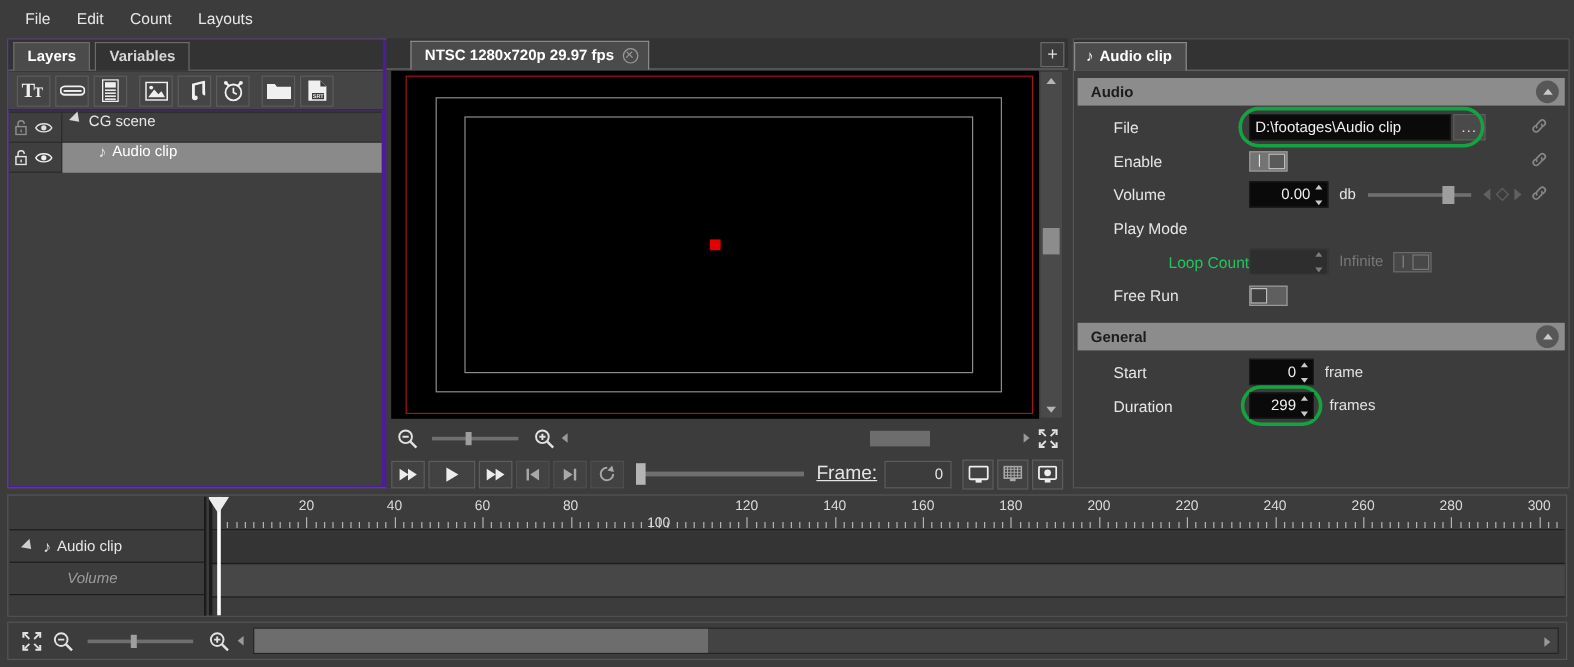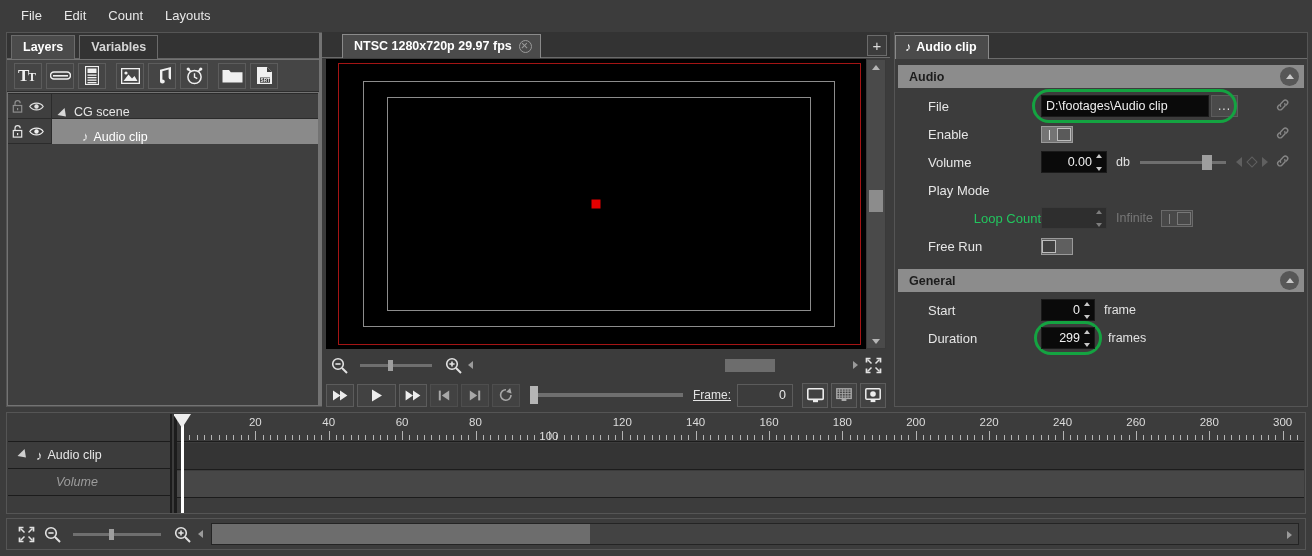--- a/index.html
+++ b/index.html
@@ -20,21 +20,21 @@
     background: #3c3c3c; display: flex; align-items: center; padding-left: 10px;
   }
   .menu-item {
     font-size: 13px; color: #e8e8e8; padding: 4px 11px; cursor: default;
     white-space: nowrap;
   }
 
   
   #left-panel {
     position: absolute; left: 6px; top: 32px; width: 322px; height: 375px;
-    background: #737373; border: 1px solid #555;
+    background: #4c1d95; border: 1px solid #555;
   }
   #left-tabs {
     position: absolute; left: 0; top: 0; width: 312px; height: 26px;
     background: #333; display: flex; align-items: flex-end;
     border-bottom: 1px solid #666;
   }
   .tab {
     font-size: 12.5px; font-weight: bold; padding: 4px 11px 5px 11px;
     margin-left: 4px; background: #333; color: #d6d6d6;
     border: 1px solid #6b6b6b; border-bottom: none; cursor: default;
@@ -63,21 +63,21 @@
     height: 25px; display: flex; align-items: center;
     border-bottom: 1px solid #2b2b2b; cursor: default;
   }
   .layer-row.selected .layer-name-cell { background: #8a8a8a; color: #fff; }
   .lock-cell, .eye-cell {
     width: 19px; height: 25px; display: flex; align-items: center; justify-content: center;
   }
   .gutter { width: 44px; height: 25px; display:flex; align-items:center;
             border-right: 1px solid #2b2b2b; }
   .layer-name-cell {
-    flex: 1; height: 25px; display: flex; align-items: flex-end;
+    flex: 1; height: 25px; display: flex; align-items: flex-start;
     padding-left: 8px; font-size: 12.5px; color: #e6e6e6;
   }
   .tri {
     width: 0; height: 0; border-top: 5px solid transparent;
     border-bottom: 5px solid transparent; border-left: 7px solid #d8d8d8;
     transform: rotate(45deg); margin-right: 7px; flex: none;
   }
   .indent { width: 22px; flex: none; }
   .note-glyph { font-size: 13px; margin-right: 5px; color: #e8e8e8; }
 
@@ -166,21 +166,21 @@
   .zslider .knob {
     position: absolute; width: 5px; height: 11px; background: #9e9e9e; top: -4px; left: 28px;
   }
   .frame-slider {
     flex: 1; height: 4px; background: #6f6f6f; position: relative;
     margin: 0 10px 0 4px;
   }
   .frame-slider .fknob {
     position: absolute; left: 0; top: -7px; width: 8px; height: 18px; background: #b5b5b5;
   }
-  .frame-label { font-size: 12px; color: #e4e4e4; margin-right: 6px; text-decoration: underline; }
+  .frame-label { font-size: 16px; color: #e4e4e4; margin-right: 6px; text-decoration: underline; }
   .frame-box {
     width: 56px; height: 23px; background: #3c3c3c; border: 1px solid #5c5c5c;
     font-size: 12.5px; color: #e8e8e8; text-align: right;
     padding: 3px 6px 0 0; margin-right: 6px;
   }
   .mon-btn {
     width: 26px; height: 25px; border: 1px solid #5c5c5c; background: #424242;
     display: flex; align-items: center; justify-content: center; margin-left: 3px;
     cursor: default;
   }

